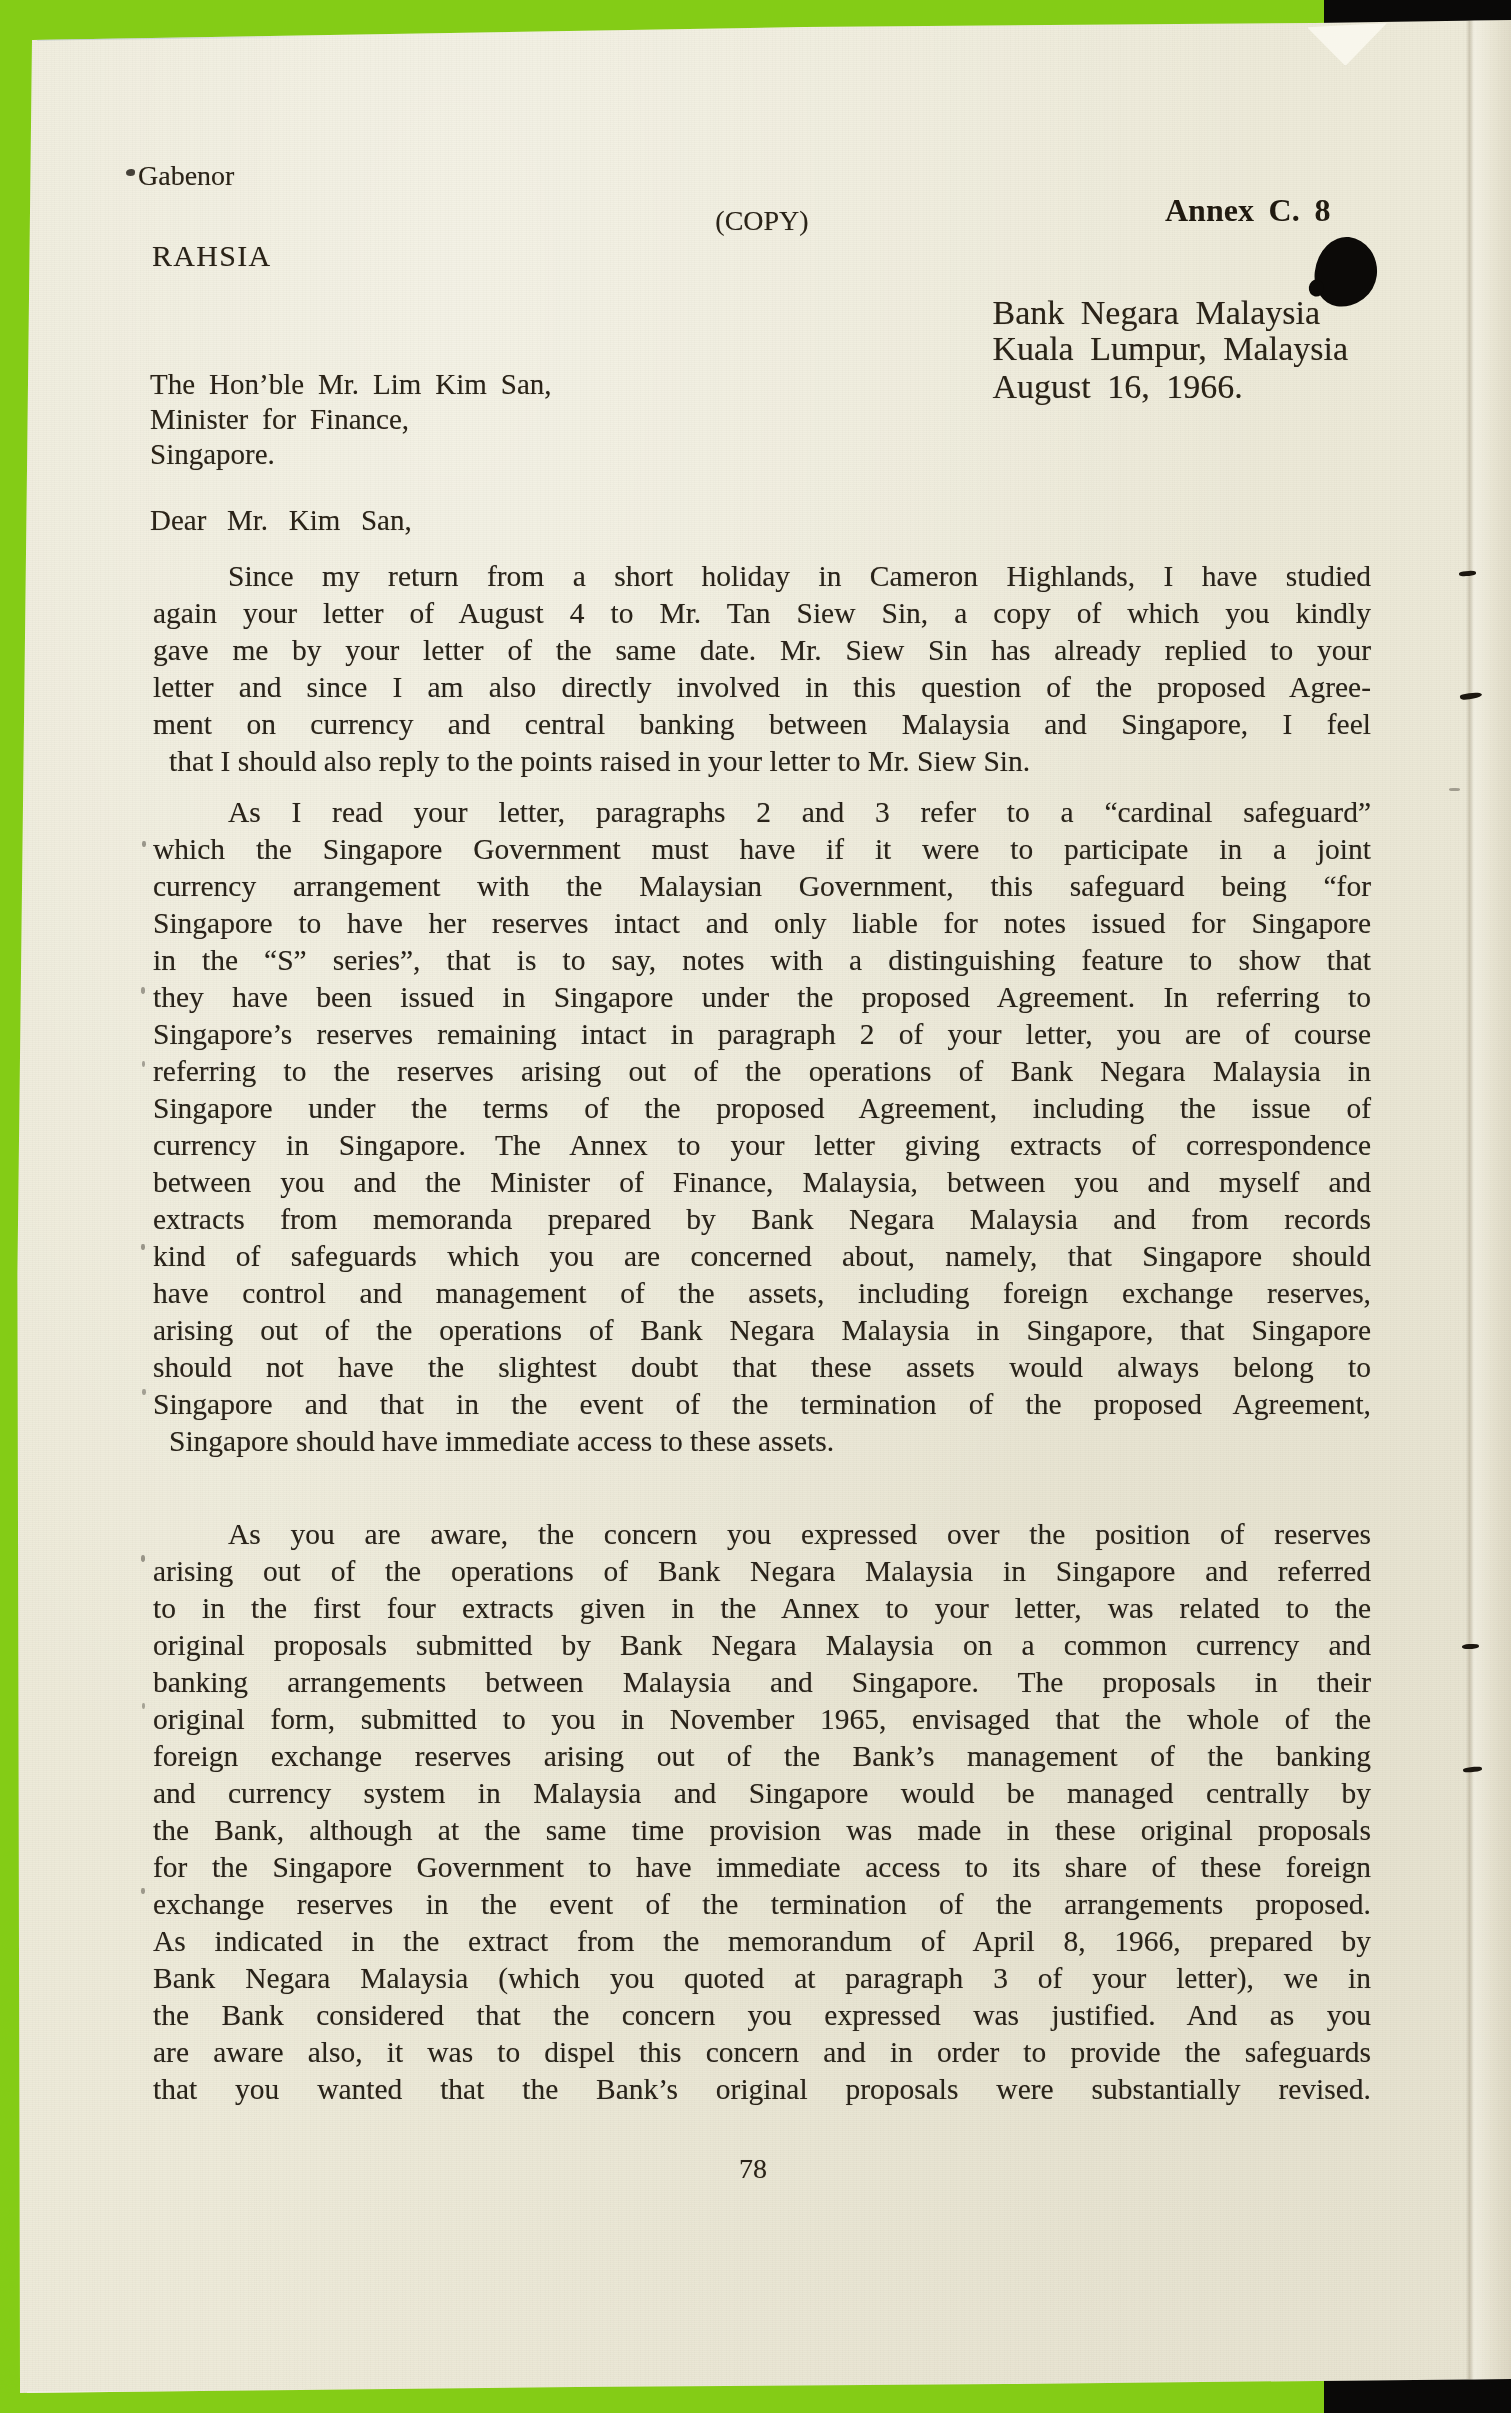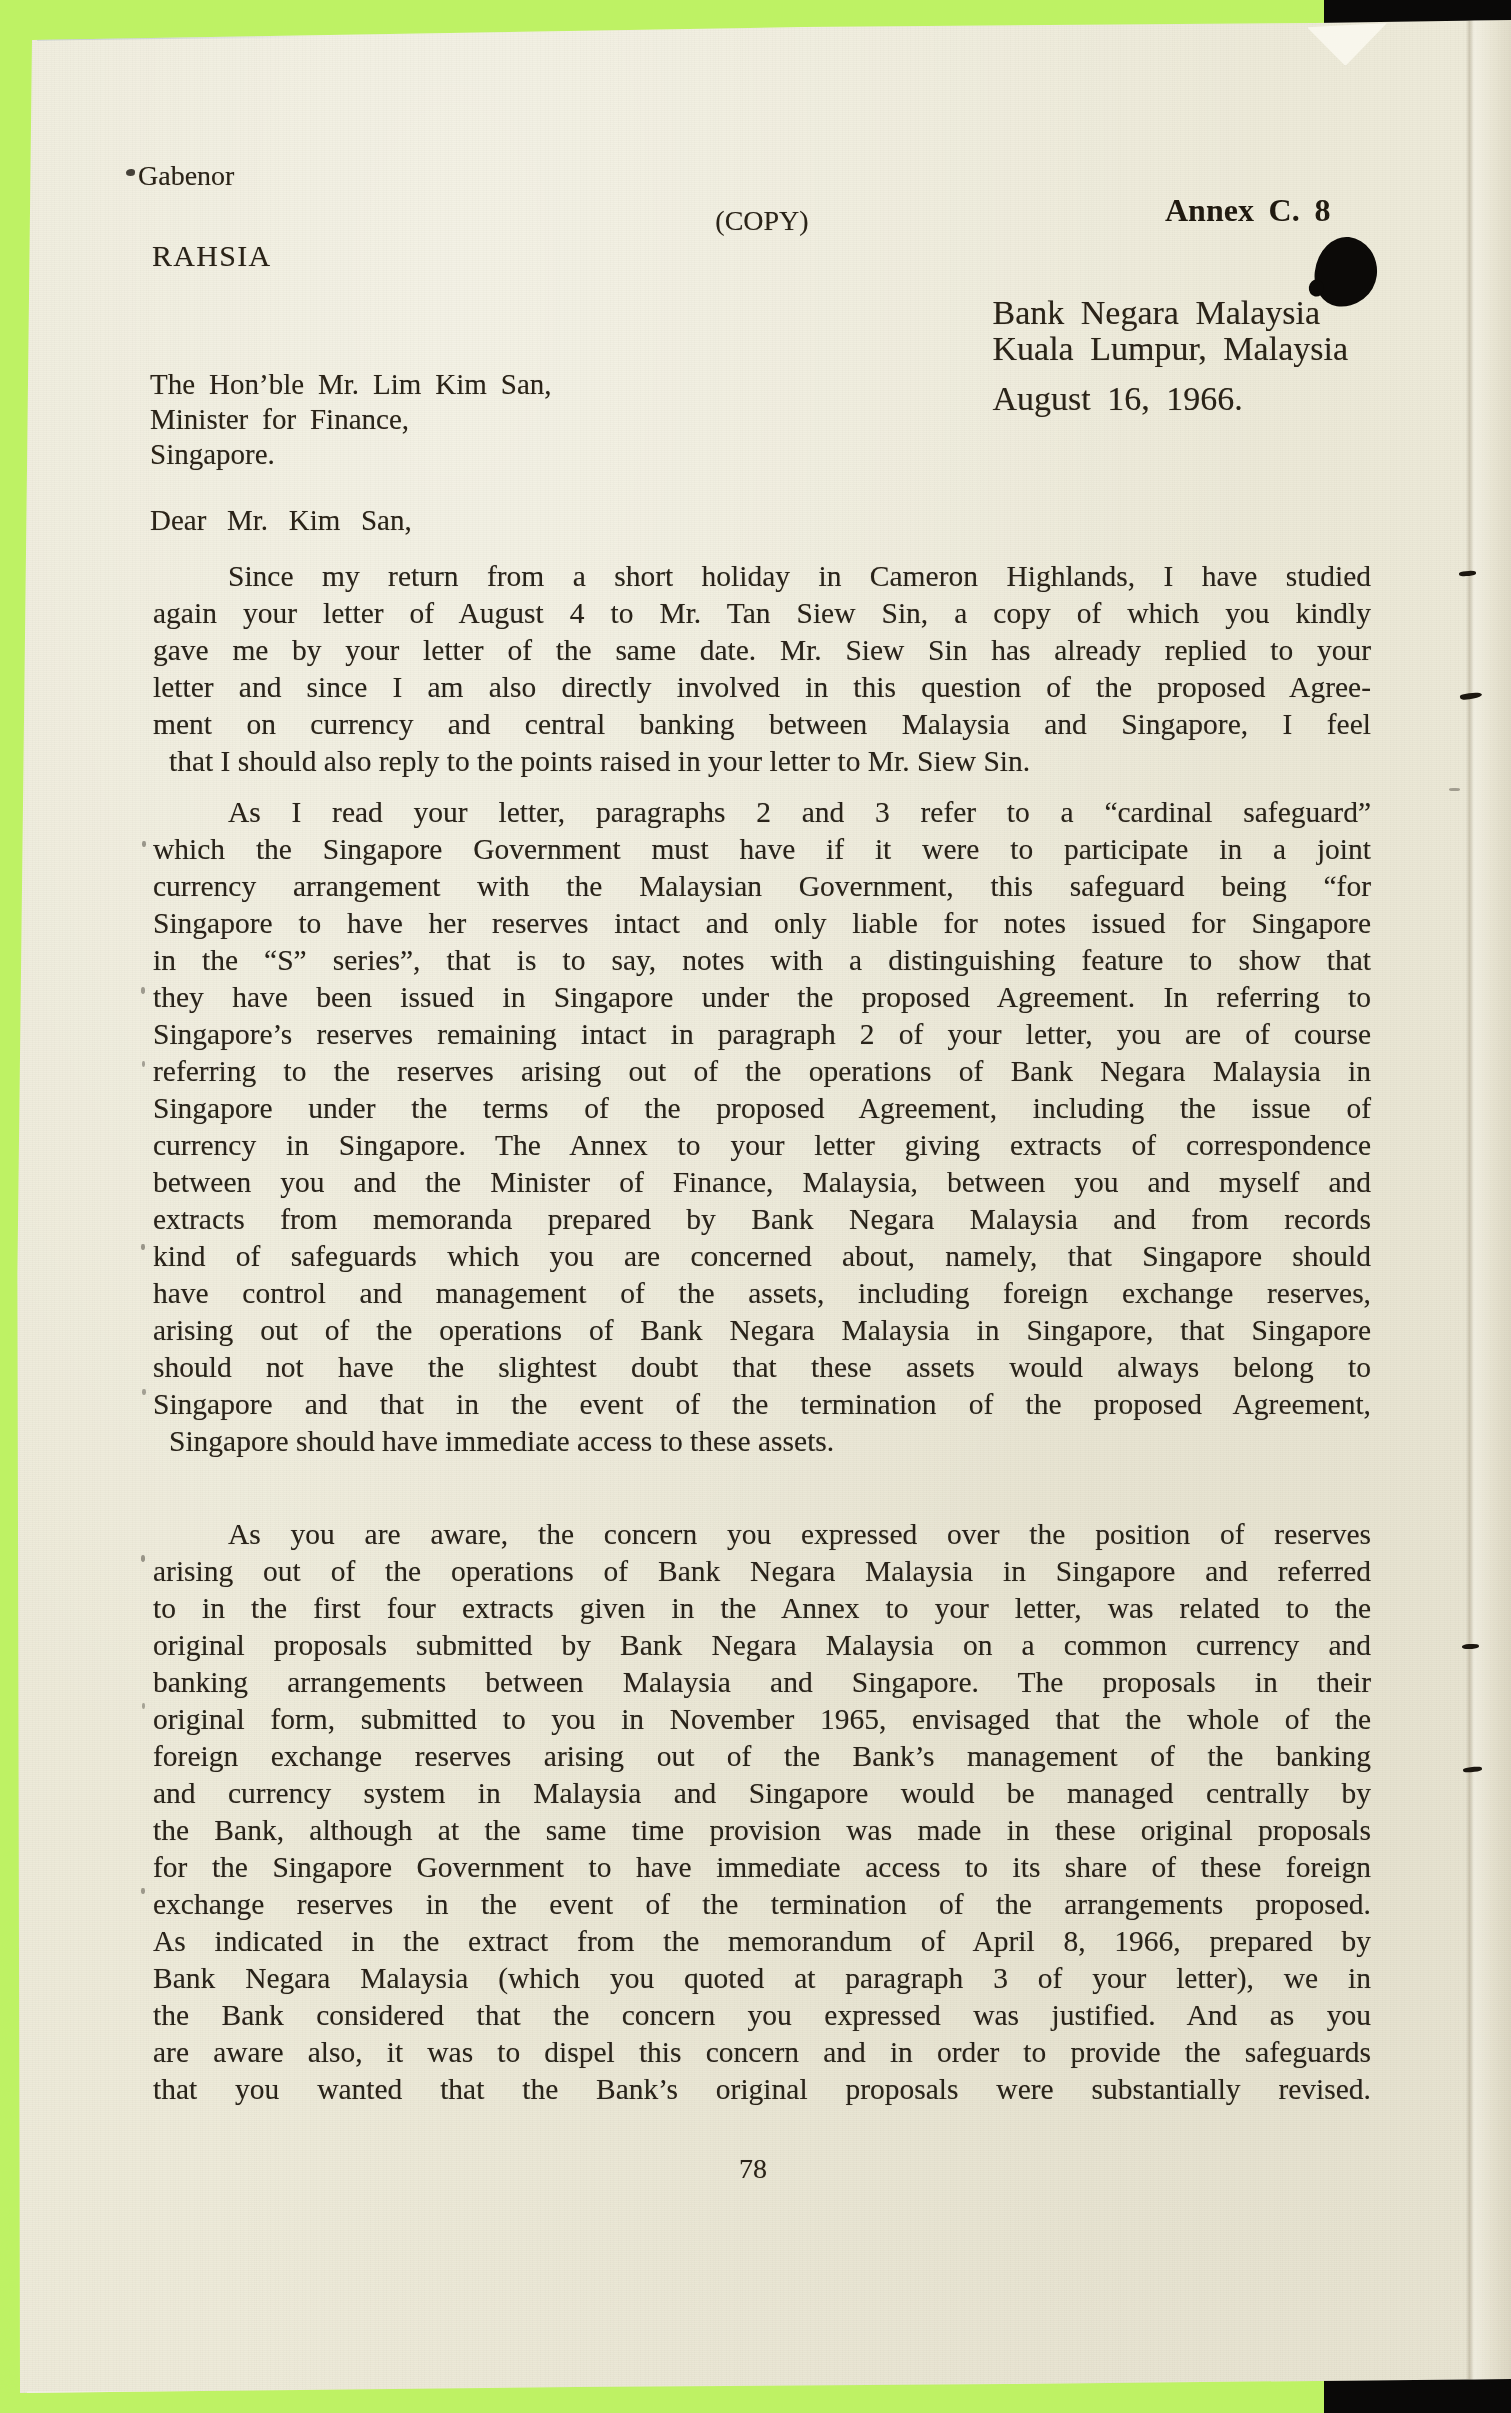--- a/index.html
+++ b/index.html
@@ -7,21 +7,21 @@
     padding: 0;
     background: #0a0908;
     width: 1512px;
     height: 2413px;
     overflow: hidden;
   }
   .stage {
     position: relative;
     width: 1324px;
     height: 2413px;
-    background: #bef264;
+    background: #84cc16;
     font-family: "Liberation Serif", "DejaVu Serif", serif;
   }
   
   .paper {
     position: absolute;
     left: 0; top: 0;
     width: 1512px;
     height: 2413px;
     background:
       radial-gradient(ellipse at 30% 12%, rgba(255,255,252,0.35), rgba(255,255,252,0) 55%),
@@ -100,21 +100,21 @@
   .rahsia    { left: 152px; top: 239px;  font-size: 30px; letter-spacing: 1.3px; }
   .sender {
     right: 164px; top: 295px;
     position: absolute;
     text-align: left;
     font-size: 34px;
     line-height: 36px;
     word-spacing: 8px;
     white-space: nowrap;
   }
-  .sender .date-line { margin-top: 14px; padding-right: 0px; }
+  .sender .date-line { margin-top: 2px; padding-right: 0px; }
   .recipient {
     left: 150px; top: 367px;
     position: absolute;
     font-size: 29px;
     line-height: 35px;
     word-spacing: 6.7px;
     white-space: nowrap;
   }
   .salutation { left: 150px; top: 504px; font-size: 29px; word-spacing: 13.4px; }
   

